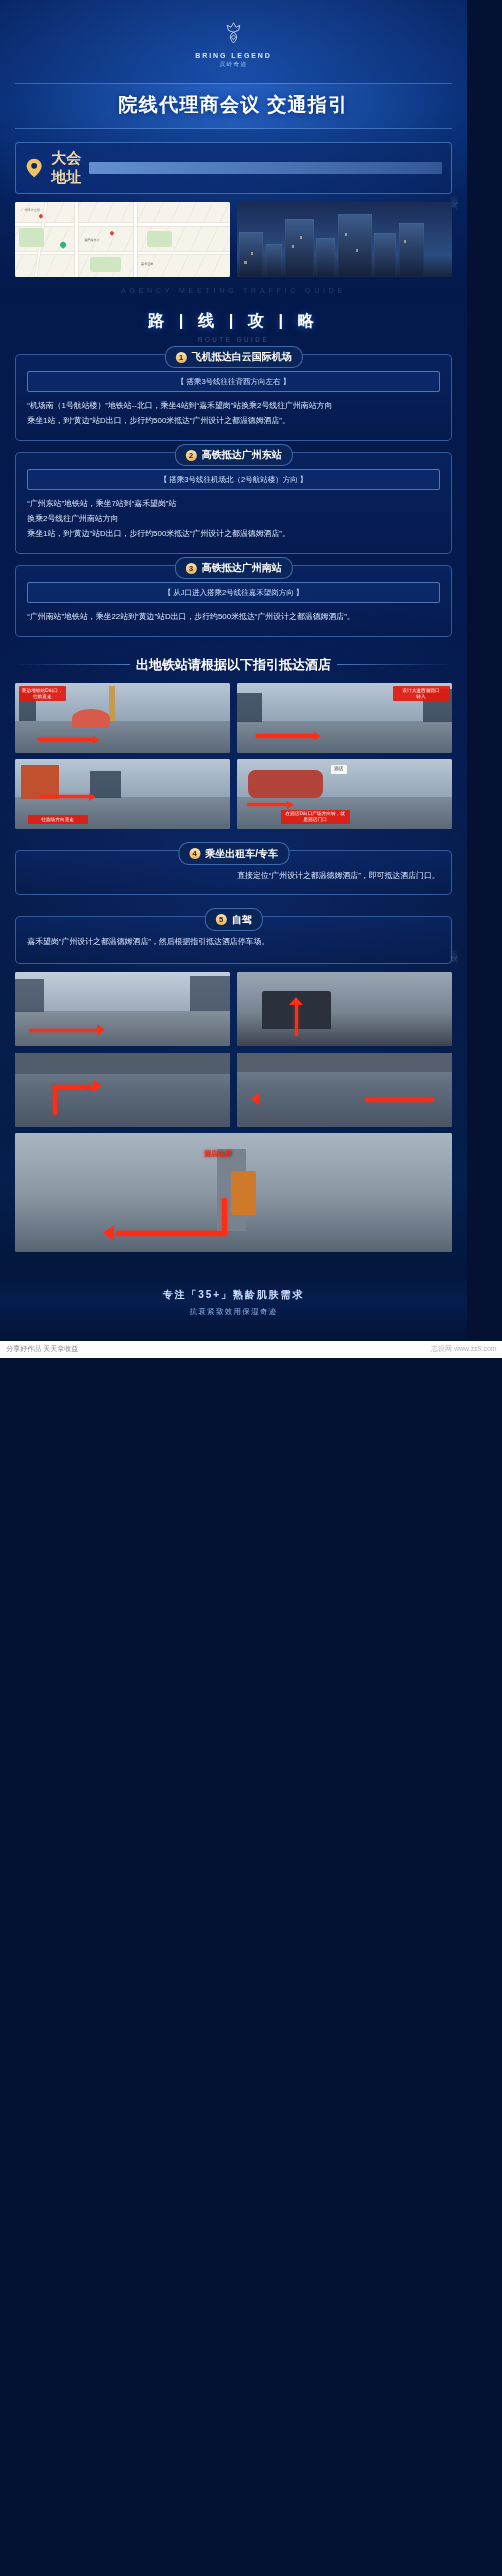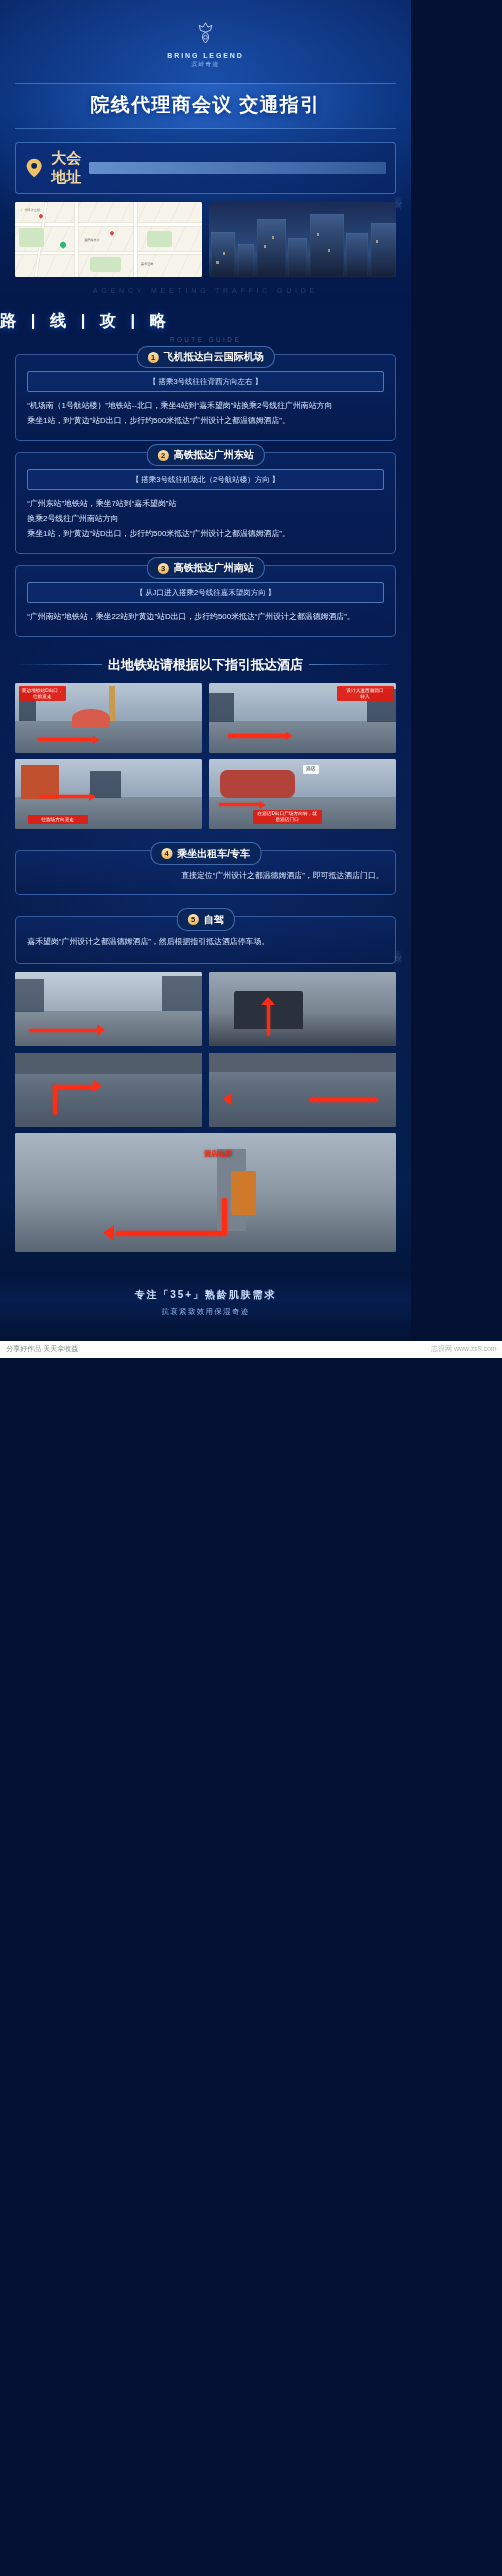--- a/index.html
+++ b/index.html
@@ -3,21 +3,21 @@
 <meta charset="utf-8">
 <style>
   * { box-sizing: border-box; margin:0; padding:0; }
   body {
     width: 503px;
     background: #041133;
     font-family: "Liberation Sans", "DejaVu Sans", sans-serif;
     color: #eaf2ff;
   }
   .page {
-    width: 411px;
+    width: 467px;
     position: relative;
     background:
       radial-gradient(ellipse 440px 264px at 50% 75px, rgba(40,110,220,0.55) 0%, rgba(10,35,100,0.0) 70%),
       radial-gradient(ellipse 566px 440px at 50% 880px, rgba(18,60,150,0.45) 0%, rgba(5,20,60,0) 70%),
       radial-gradient(ellipse 566px 440px at 50% 1823px, rgba(18,60,150,0.40) 0%, rgba(5,20,60,0) 70%),
       linear-gradient(180deg, #06205c 0%, #062a6e 8%, #04194b 22%, #051b50 45%, #041539 70%, #04204f 88%, #030f2e 100%);
     overflow: hidden;
   }
   
   .brand {
@@ -106,21 +106,21 @@
   .city-img .win { position:absolute; background: rgba(255,225,160,0.55); }
   .ghost-text {
     text-align:center;
     margin-top: 10px;
     font-size: 7px;
     letter-spacing: 3.8px;
     color: rgba(140,185,245,0.22);
   }
   
   .sec-title {
-    text-align:left;
+    text-align:center;
     margin-top: 16.3px;
     font-size: 16.3px;
     letter-spacing: 5px;
     color:#fff;
     font-weight: bold;
     text-shadow: 0 1.3px 7.5px rgba(20,80,190,0.9);
   }
   .sec-sub { text-align:center; font-size:6.3px; color: rgba(150,195,250,0.35); letter-spacing:2.5px; margin-top:3.8px;}
   
   .card {

